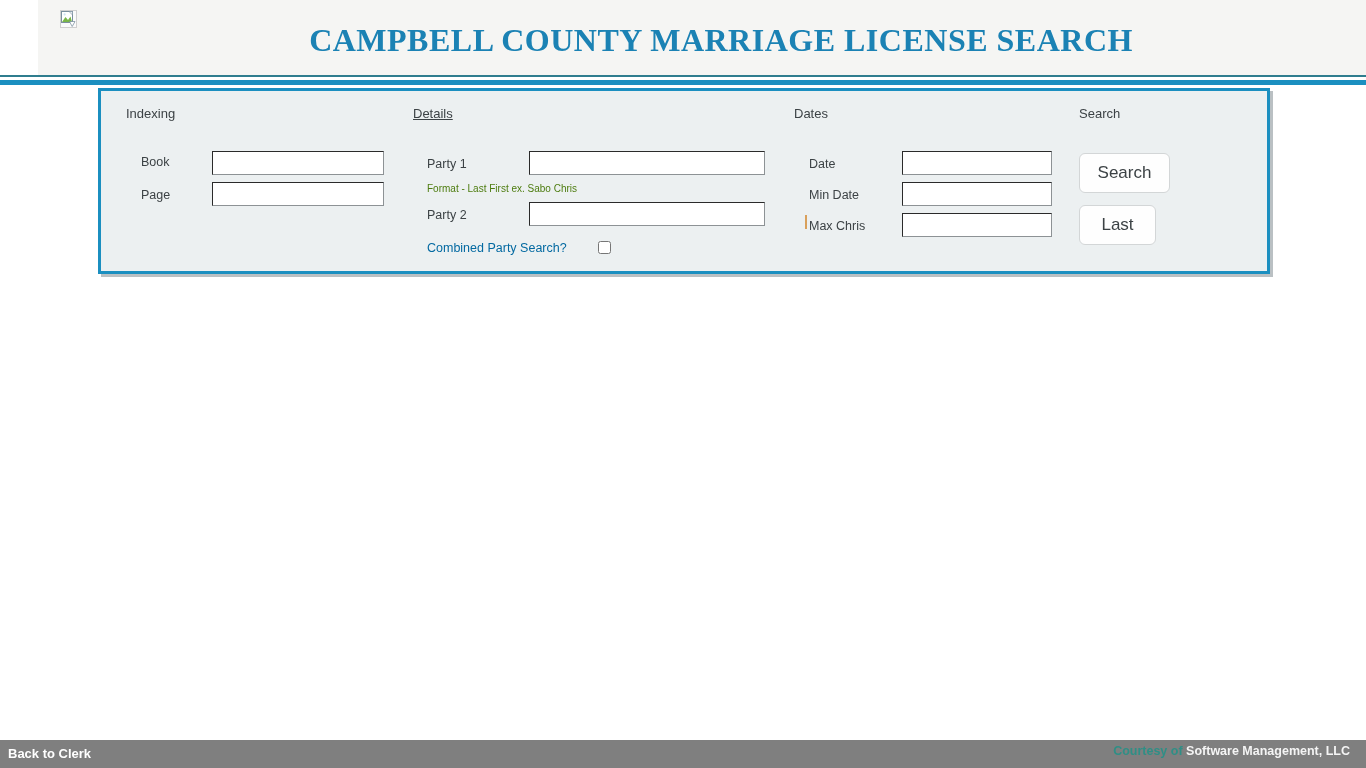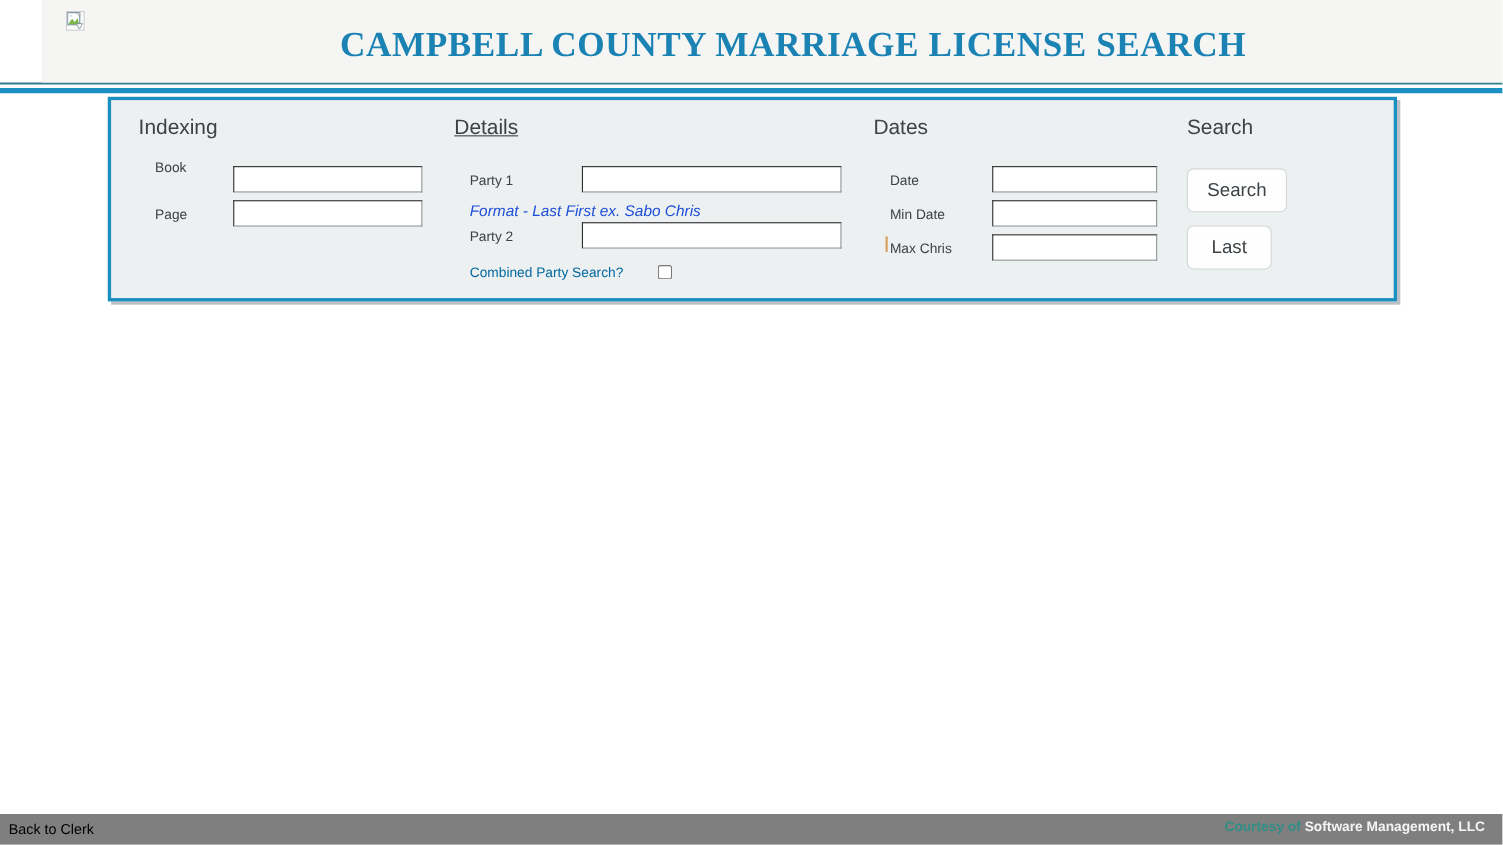--- a/index.html
+++ b/index.html
@@ -75,37 +75,36 @@
     left: 98px;
     top: 3px;
     width: 1172px;
     height: 186px;
     background: #ecf0f1;
     border: 3px solid #1b8fc0;
     box-shadow: 3px 3px 0 rgba(130,140,145,0.55);
   }
   .col-heading {
     position: absolute;
-    font-size: 19px;
+    font-size: 13px;
     color: #3c4245;
     font-weight: normal;
     white-space: nowrap;
   }
 
   .field-label {
     position: absolute;
     font-size: 12.5px;
     color: #3c4245;
     white-space: nowrap;
   }
   .hint-text {
     position: absolute;
-    font-size: 14px;
-    font-style: italic;
-    color: #1d4ed8;
+    font-size: 10px;
+    color: #4d7c0f;
     white-space: nowrap;
   }
   .txt-input {
     position: absolute;
     background: #ffffff;
     border: 1px solid #2a2a2a;
     border-right-color: #8d9295;
     border-bottom-color: #8d9295;
     height: 24px;
     font-family: "Liberation Sans", sans-serif;
@@ -152,22 +151,22 @@
     position: relative;
     width: 1366px;
     height: 28px;
     background: #7f7f7f;
   }
   .footer-link {
     position: absolute;
     left: 8px;
     top: 6px;
     font-size: 13px;
-    font-weight: normal;
-    color: #000000;
+    font-weight: bold;
+    color: #ffffff;
     text-decoration: none;
     white-space: nowrap;
   }
   .footer-credit {
     position: absolute;
     left: 0;
     right: 16px;
     top: 4px;
     text-align: right;
     font-size: 12.5px;
@@ -208,21 +207,21 @@
 <div class="rule-teal"></div>
 <div class="rule-gap"></div>
 <div class="rule-blue"></div>
 
 <div class="stage">
 
   <div class="search-panel">
 
     <div class="col-heading" style="left:25px; top:15px;">Indexing</div>
 
-    <div class="field-label" style="left:40px; top:54px;">Book</div>
+    <div class="field-label" style="left:40px; top:64px;">Book</div>
     <input class="txt-input" style="left: 111px; top: 60px; width: 172px;" type="text" placeholder="">
 
     <div class="field-label" style="left:40px; top:97px;">Page</div>
     <input class="txt-input" style="left: 111px; top: 91px; width: 172px;" type="text" placeholder="">
 
     <div class="col-heading" style="left:312px; top:15px;text-decoration:underline;">Details</div>
 
     <div class="field-label" style="left:326px; top:66px;">Party 1</div>
     <input class="txt-input" style="left: 428px; top: 60px; width: 236px;" type="text" placeholder="">
 

